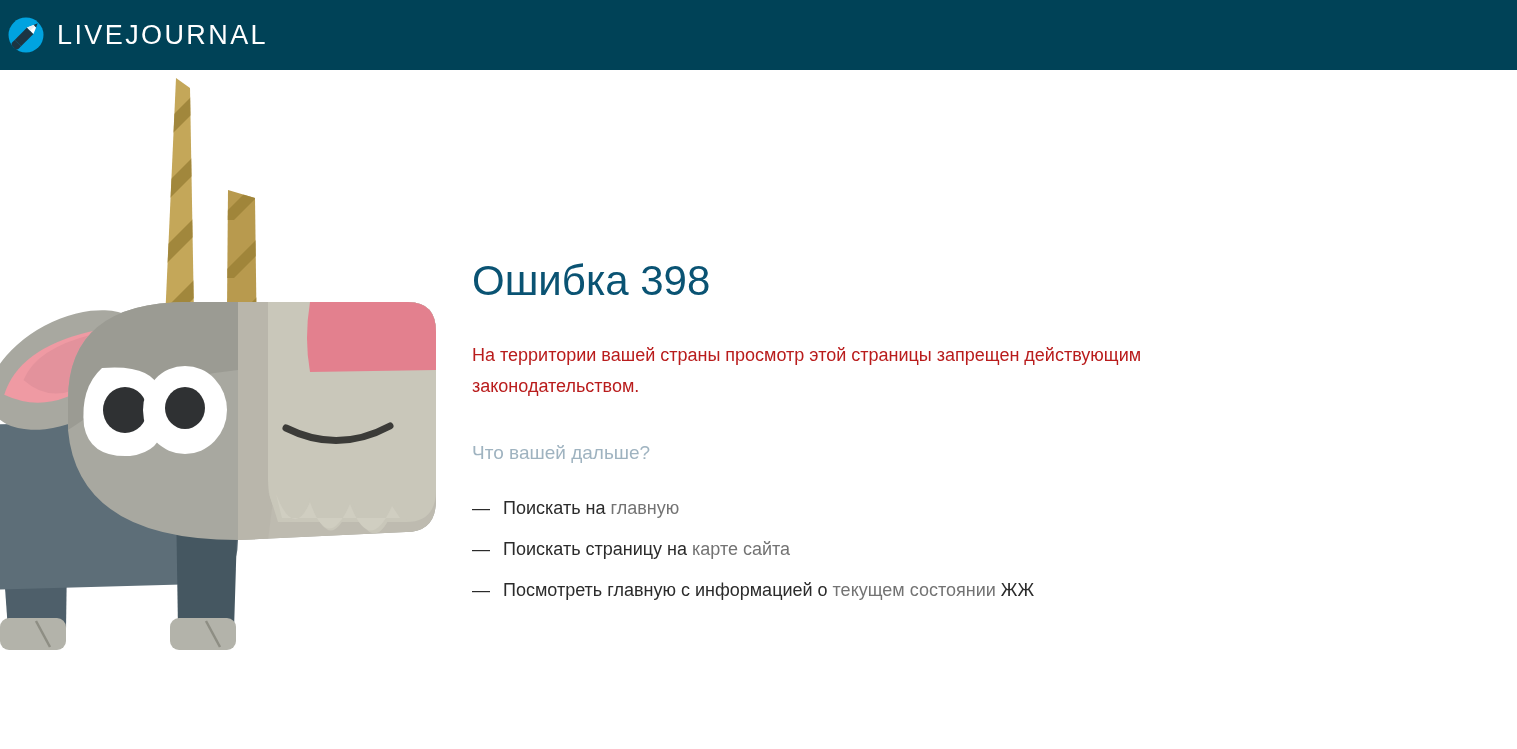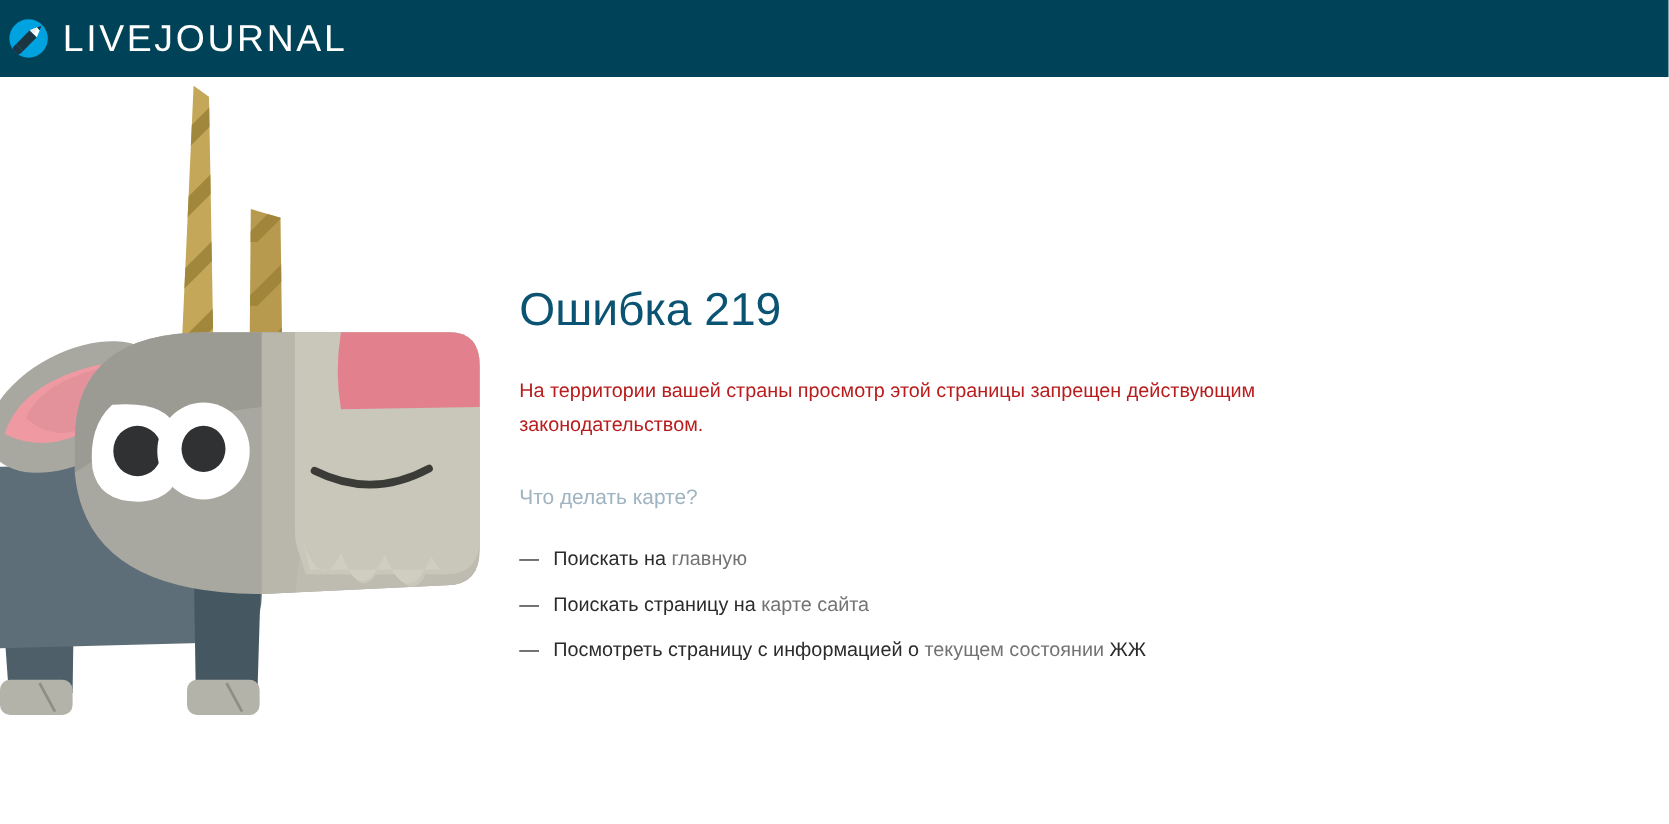--- a/index.html
+++ b/index.html
@@ -36,21 +36,21 @@
     cursor: pointer;
   }
   .logo-mark {
     width: 40px;
     height: 40px;
     display: block;
     flex: 0 0 40px;
   }
   .logo-word {
     color: #ffffff;
-    font-size: 34px;
+    font-size: 27px;
     letter-spacing: 2.4px;
     font-weight: 400;
     line-height: 1;
     white-space: nowrap;
     font-family: "Liberation Sans", "DejaVu Sans", sans-serif;
   }
 
   
   .page {
     position: relative;
@@ -227,30 +227,30 @@
       <path d="M164 298 Q214 294 222 320 L226 352 Q224 382 192 386 Q152 388 146 356 Q142 318 164 298 Z" fill="#ffffff"></path>
       <ellipse cx="187" cy="340" rx="22" ry="23" fill="#2f3133"></ellipse>
     </g>
     <g>
       <ellipse cx="247" cy="340" rx="42" ry="44" fill="#ffffff"></ellipse>
       <ellipse cx="247" cy="338" rx="20" ry="21" fill="#2f3133"></ellipse>
     </g>
   </svg>
 
   <div class="content">
-    <h1 class="error-title">Ошибка 219</h1>
+    <h1 class="error-title">Ошибка 398</h1>
     <p class="error-desc">На территории вашей страны просмотр этой страницы запрещен действующим законодательством.</p>
-    <p class="next-heading">Что делать карте?</p>
+    <p class="next-heading">Что вашей дальше?</p>
 
     <ul class="options-list">
       <li>
         <span class="dash">—</span><span>Поискать на </span><a class="lnk" href="#">главную</a><span></span>
       </li>
       <li>
         <span class="dash">—</span><span>Поискать страницу на </span><a class="lnk" href="#">карте сайта</a><span></span>
       </li>
       <li>
-        <span class="dash">—</span><span>Посмотреть страницу с информацией о </span><a class="lnk" href="#">текущем состоянии</a><span> ЖЖ</span>
+        <span class="dash">—</span><span>Посмотреть главную с информацией о </span><a class="lnk" href="#">текущем состоянии</a><span> ЖЖ</span>
       </li>
     </ul>
   </div>
 
 </div>
 
 </body></html>

